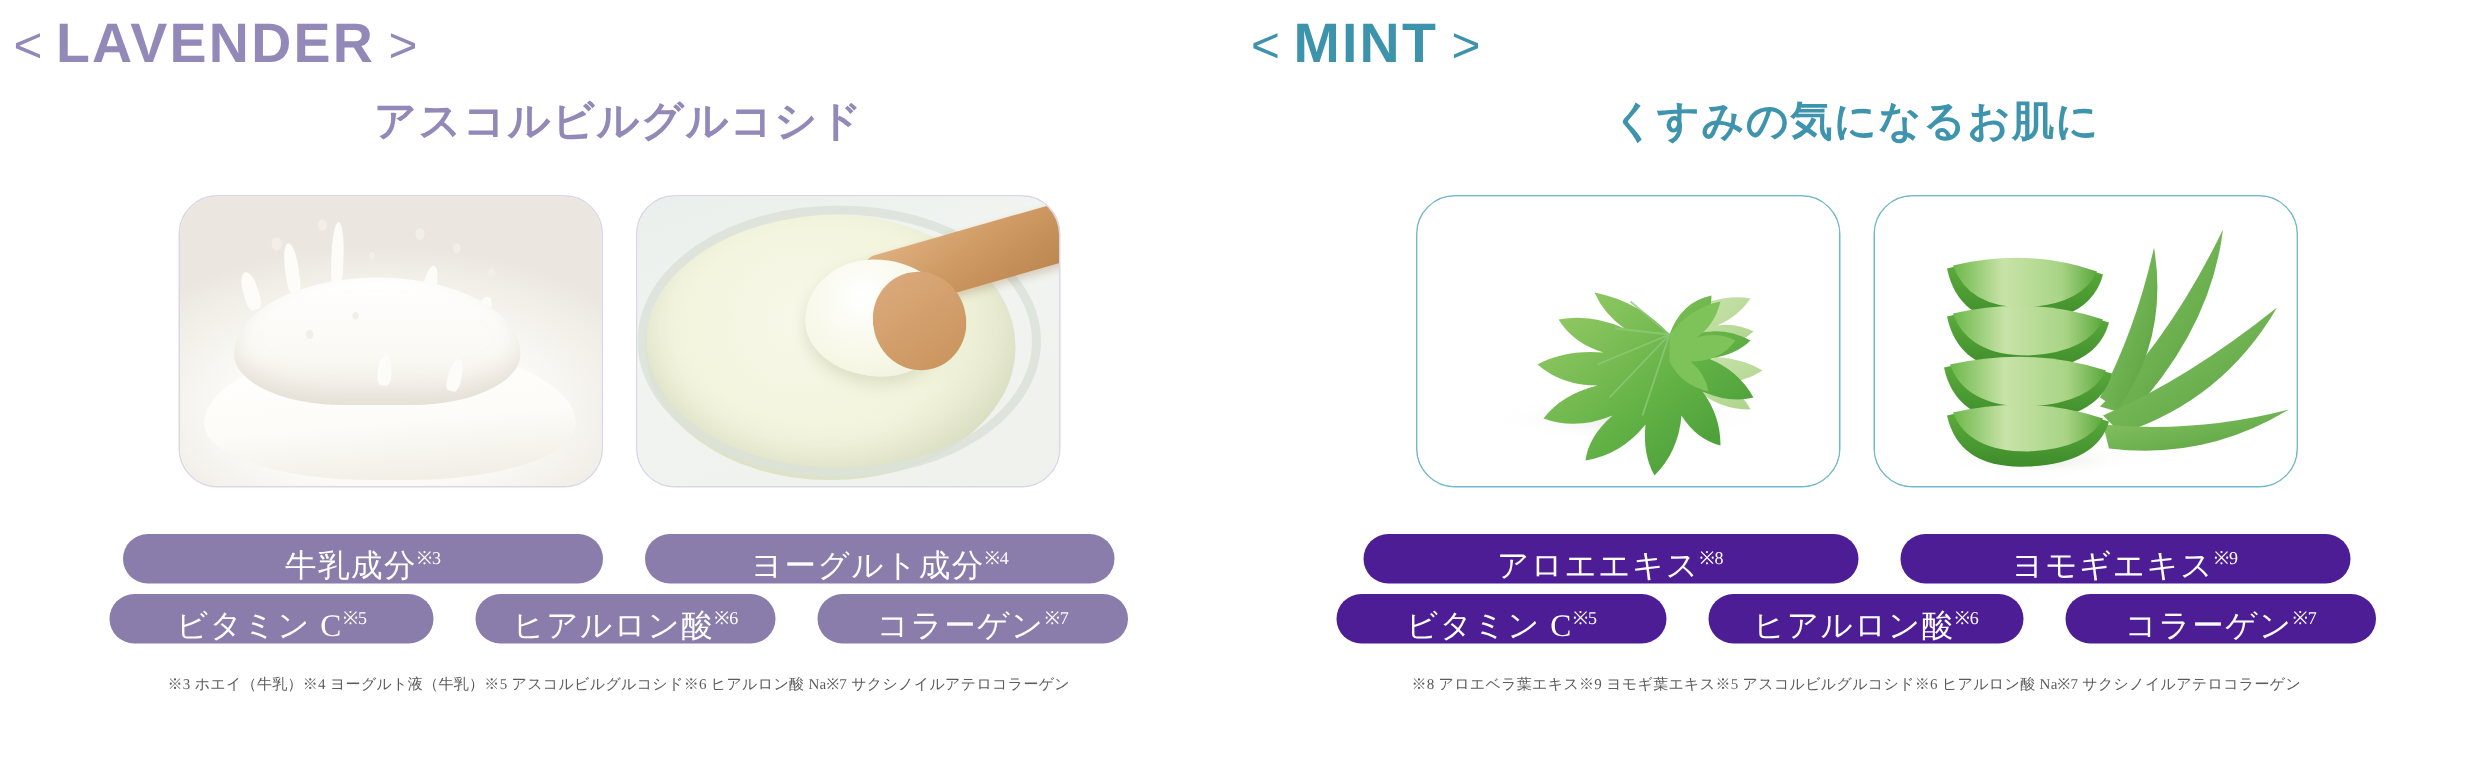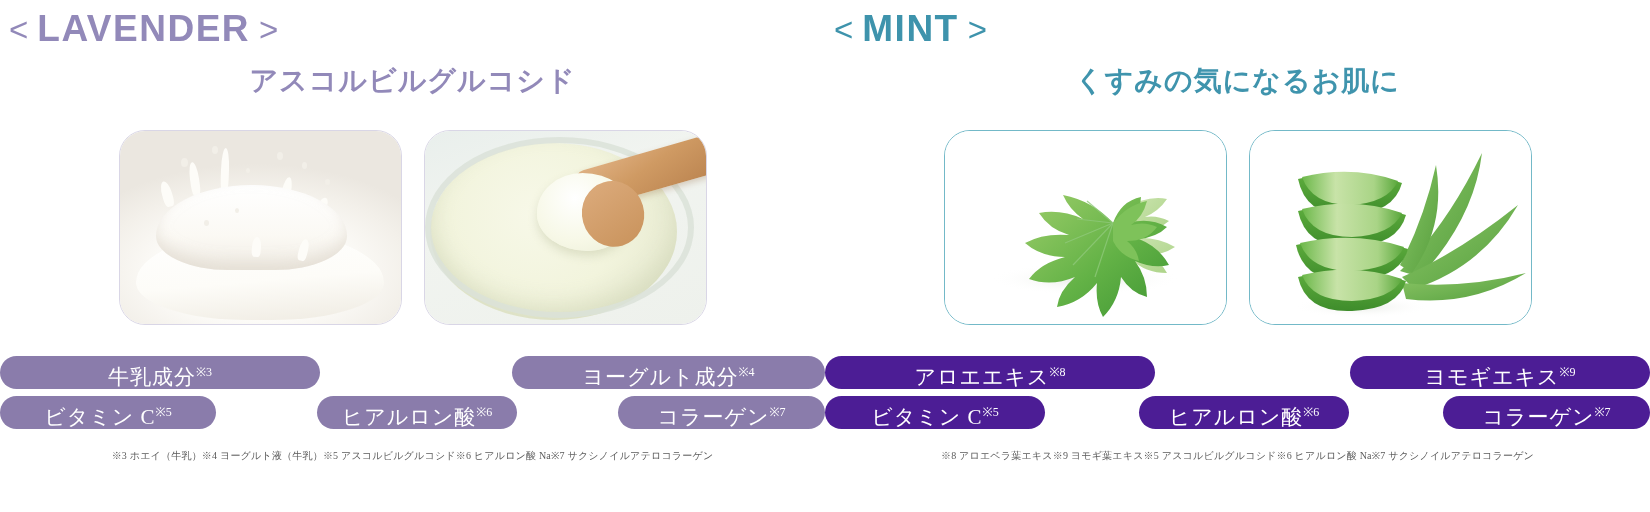--- a/index.html
+++ b/index.html
@@ -193,22 +193,22 @@
 
   
   .pill-rows {
     position: absolute;
     left: 0;
     top: 356px;
     width: 100%;
   }
   .pill-row {
     display: flex;
-    justify-content: space-between;
-    gap: 12px;
+    justify-content: center;
+    gap: 28px;
     margin-bottom: 7px;
   }
   .pill {
     height: 33px;
     line-height: 33px;
     border-radius: 17px;
     color: #ffffff;
     font-size: 21px;
     text-align: center;
     white-space: nowrap;

